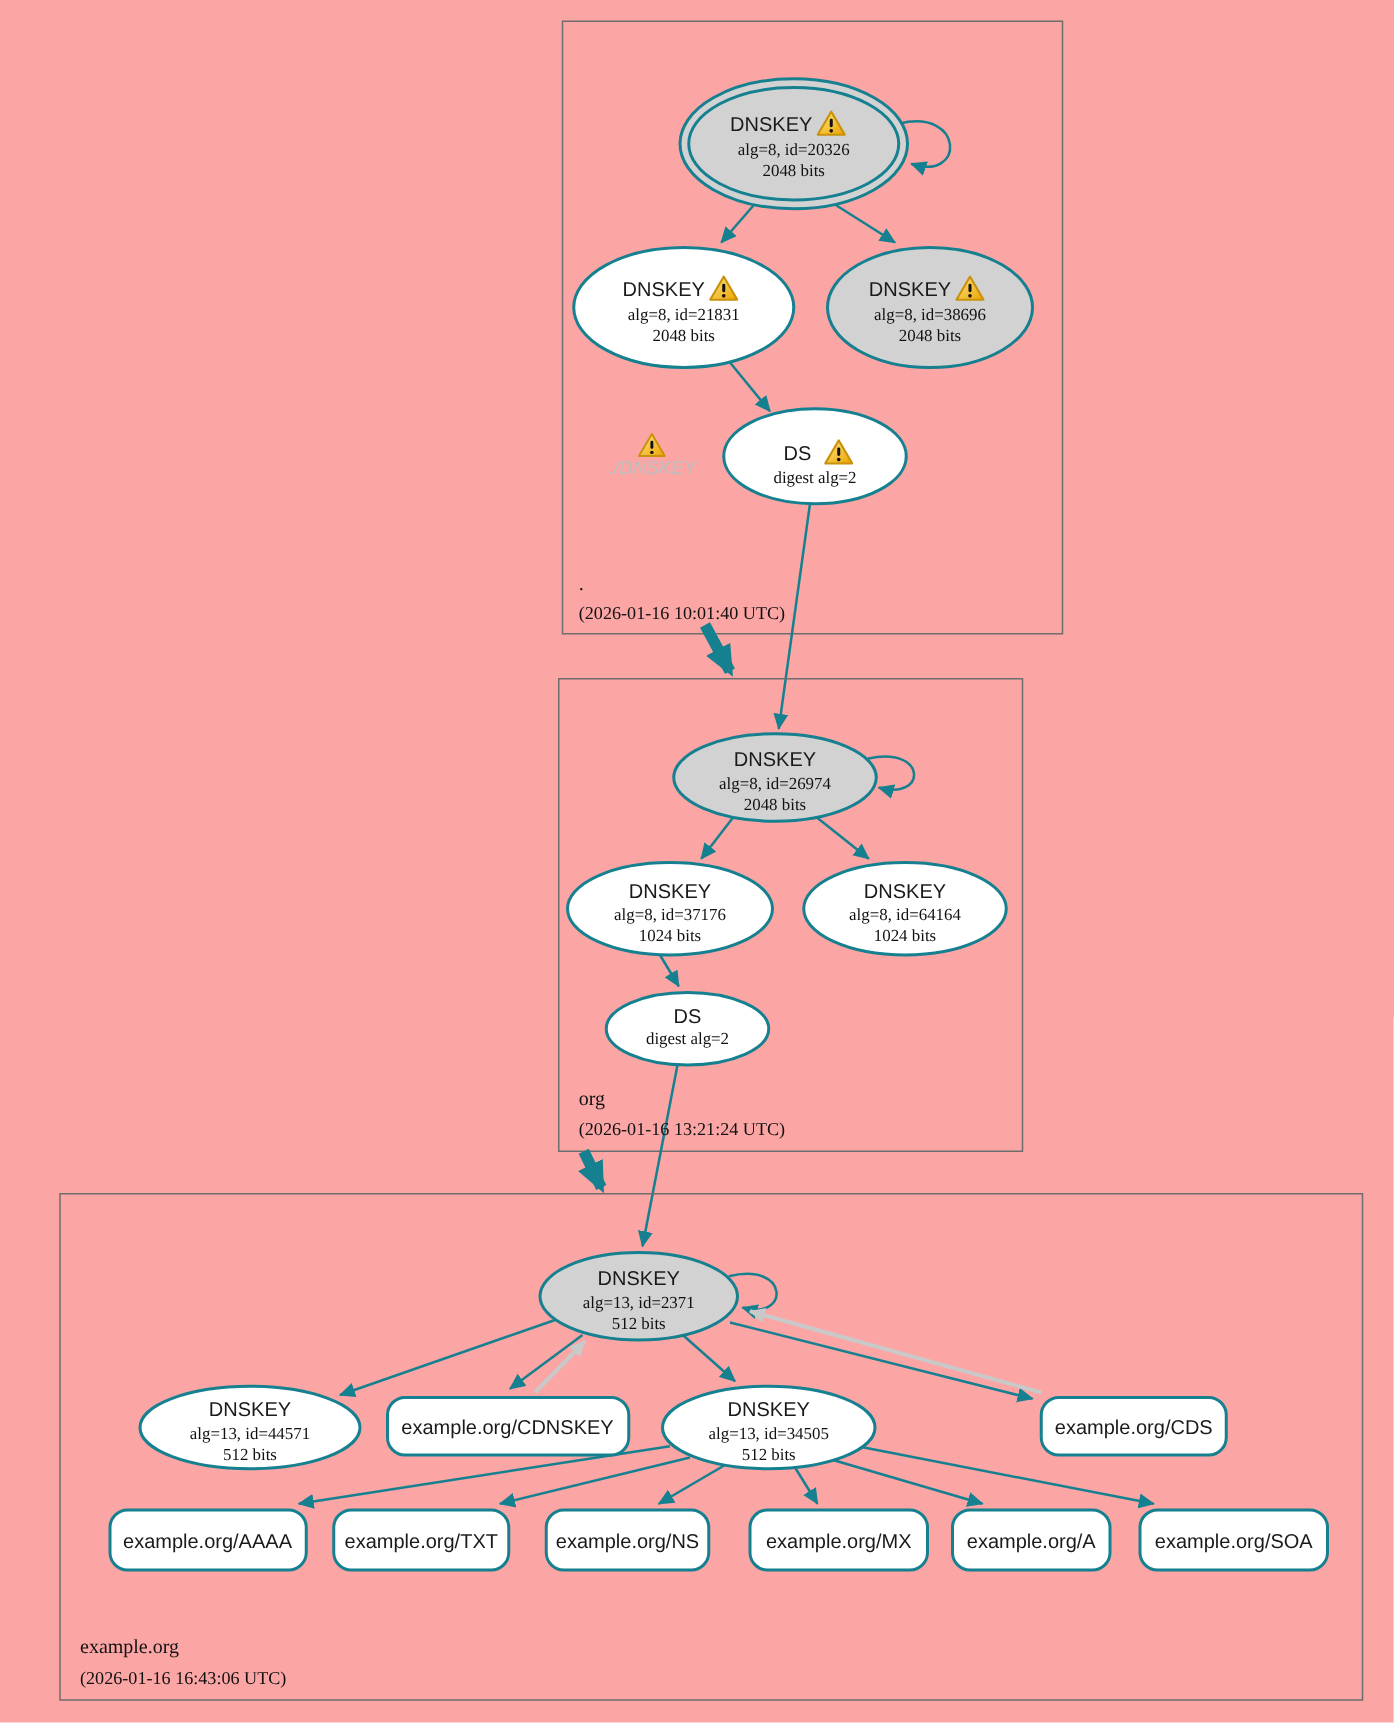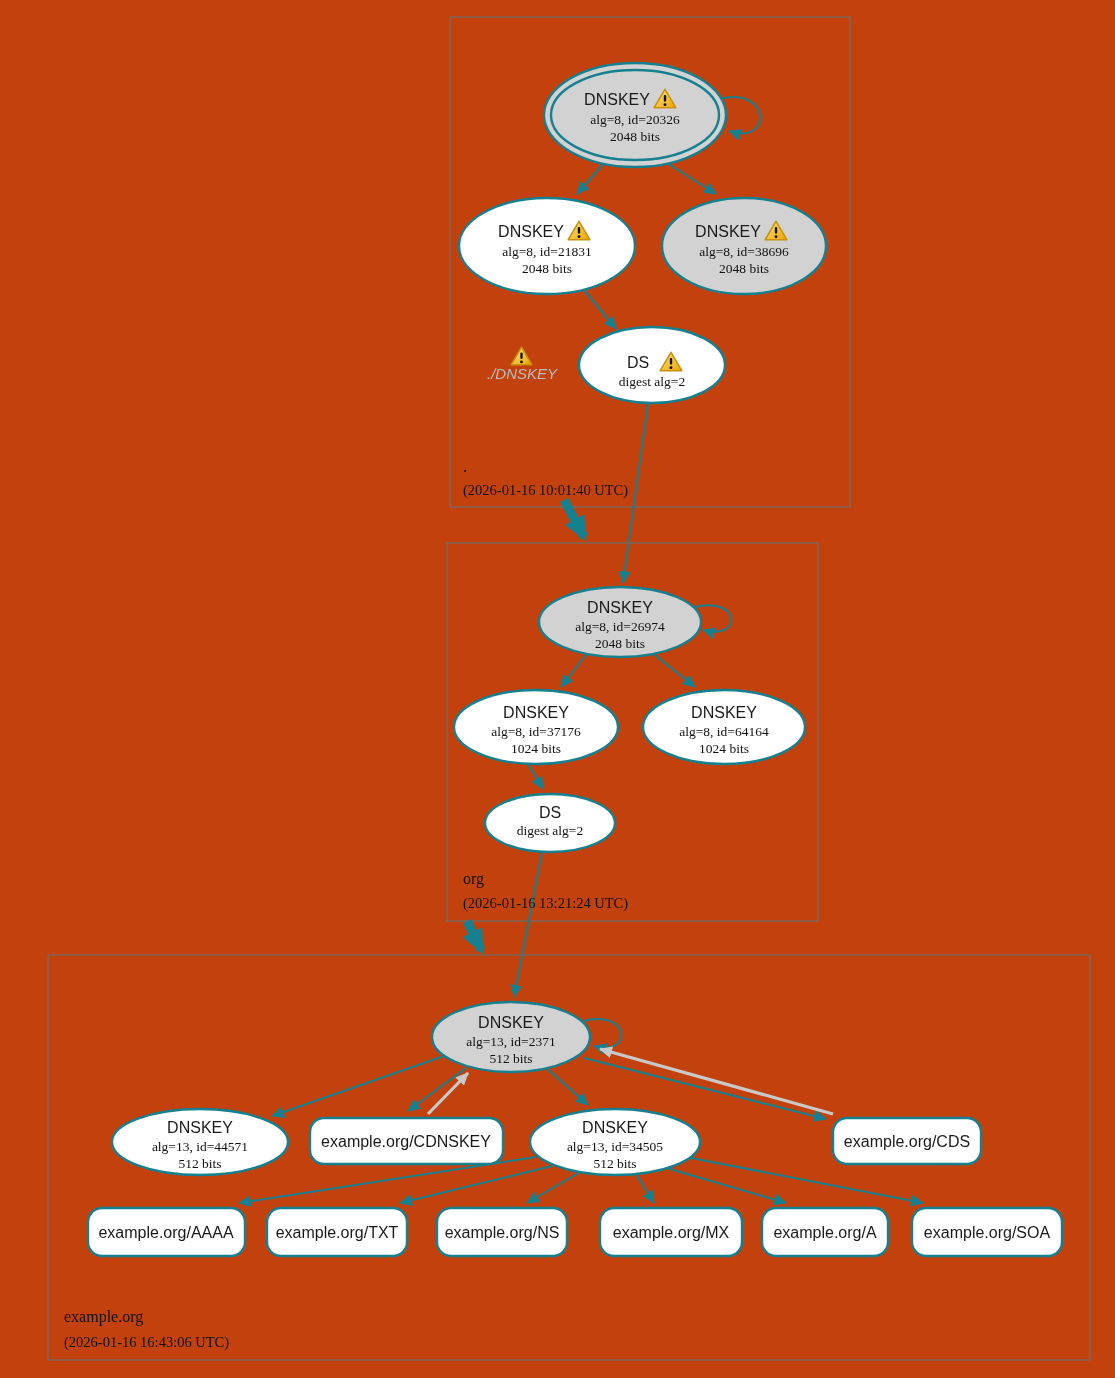--- a/index.html
+++ b/index.html
@@ -1,16 +1,16 @@
 <!DOCTYPE html>
 <html><head>
 <meta charset="utf-8">
 <style>
   html,body{margin:0;padding:0;background:#ffffff;}
-  .stage{position:relative;width:1115px;height:1378px;background:#c2410c;text-align:center;}
+  .stage{position:relative;width:1115px;height:1378px;background:#fca5a5;text-align:center;}
   svg{display:block;}
   .zone-box{fill:none;stroke:#6e6e6e;stroke-width:1.2;}
   .edge{stroke:#15808f;stroke-width:2;fill:none;}
   .edge-thick{stroke:#15808f;stroke-width:9;fill:none;}
   .edge-gray{stroke:#c9c9c9;stroke-width:3.2;fill:none;}
   .node{stroke:#15808f;stroke-width:2.4;}
   .node-white{fill:#ffffff;}
   .node-gray{fill:#d2d2d2;}
   .rrbox{fill:#ffffff;stroke:#15808f;stroke-width:2.4;}
   .t-title{font:16px "Liberation Sans", sans-serif; fill:#1a1a1a;}

